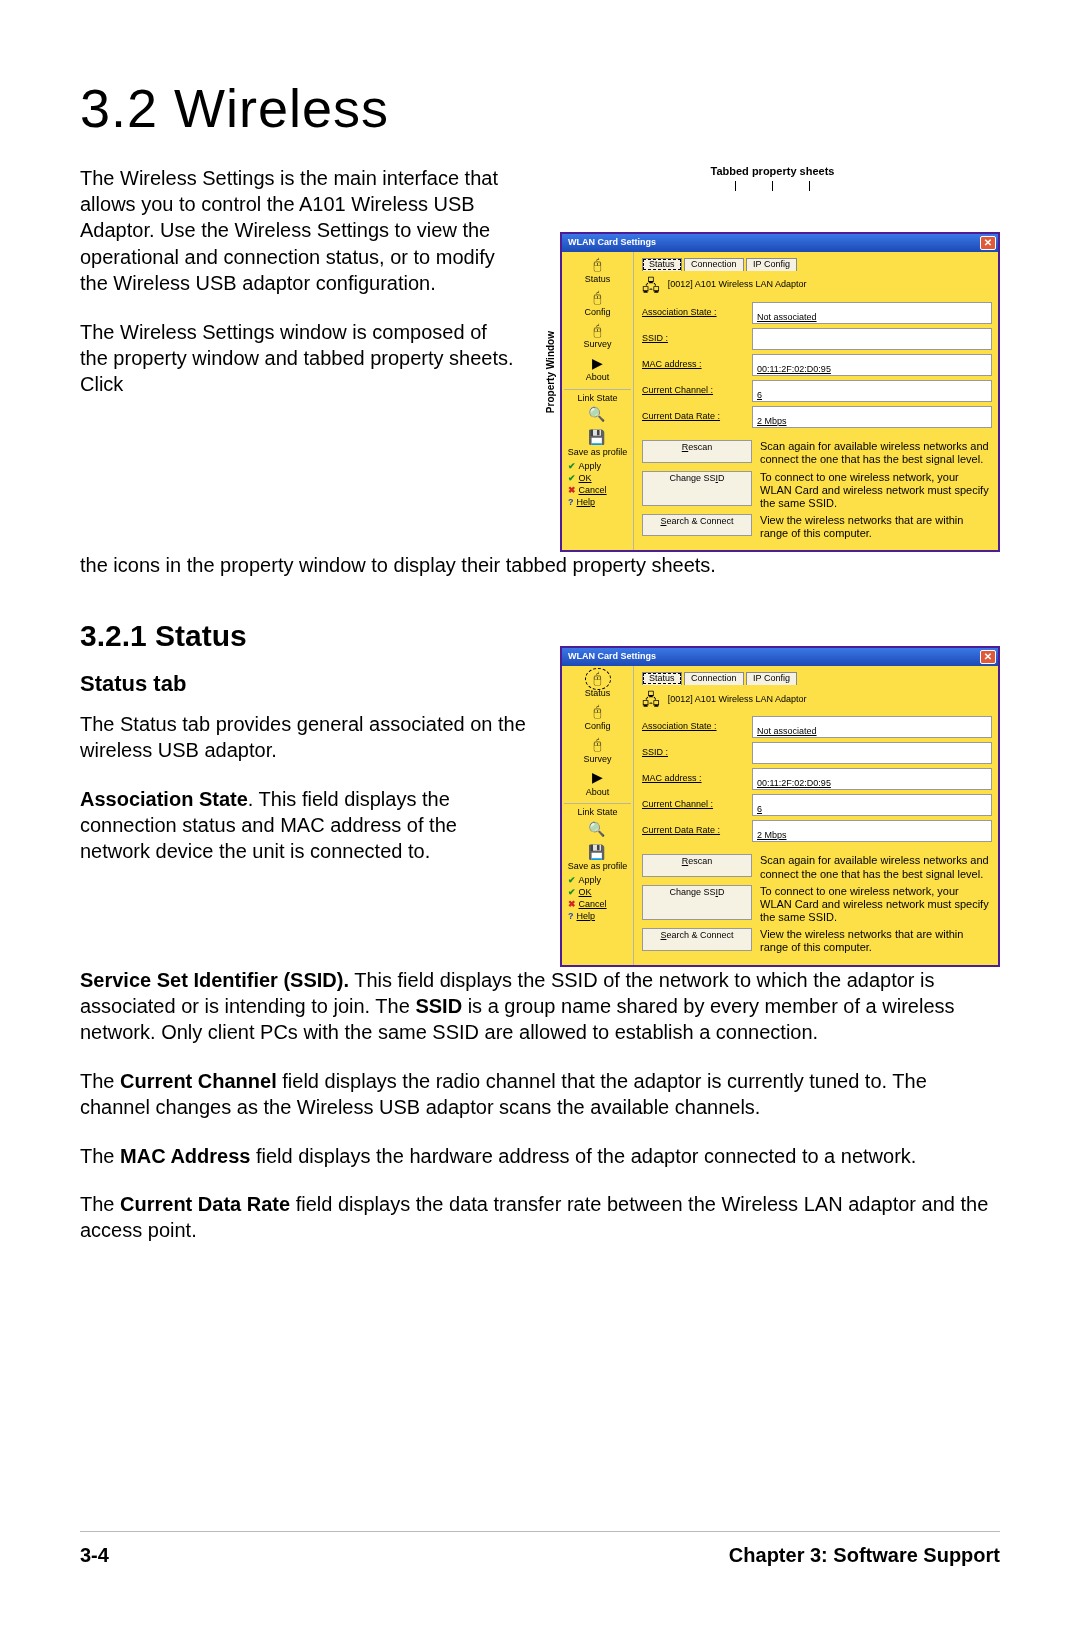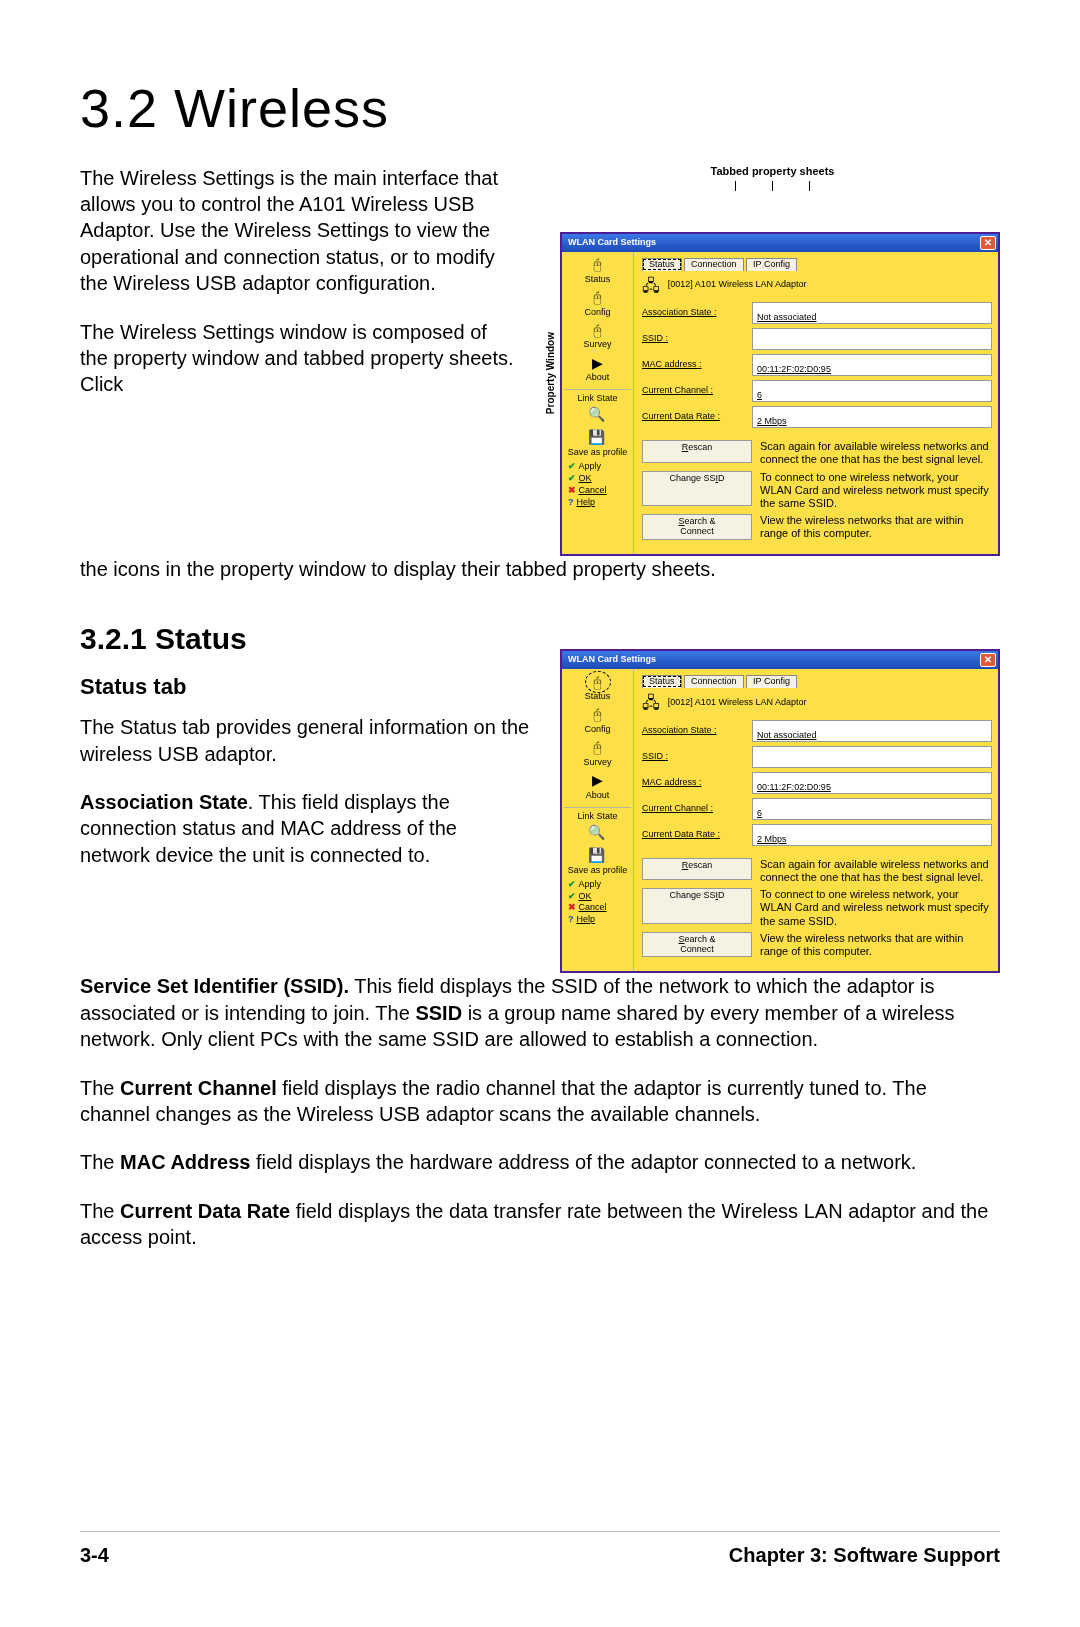--- a/index.html
+++ b/index.html
@@ -110,21 +110,21 @@
   .wlan-tab--sel { outline: 1px dashed #000; outline-offset: -2px; }
   .wlan-hdr { display: flex; align-items: center; gap: 8px; margin: 4px 0 8px 0; }
   .wlan-hdr .pic { font-size: 16px; }
   .wlan-row { display:flex; margin-bottom:4px; align-items:center;text-decoration:underline; }
   .wlan-row .k { width: 110px; }
   .wlan-row .v {
     flex:1; border:1px solid #999; background:#fff; padding:10px 4px; height:16px;
   }
   .wlan-btn {
     border:1px solid #999; background:#f5f2e4;
-    padding:2px 18px; width:110px; text-align:center; margin-bottom:4px;
+    padding:2px 0; width:110px; text-align:center; margin-bottom:4px;
   }
   .wlan-btnrow { display:flex; gap:8px; margin-bottom:4px; }
   .wlan-btnrow .desc { flex:1; font-size:11px; line-height:1.2; }
   .vlabel {
     writing-mode: vertical-rl; transform: rotate(180deg);
     font-size:10px; font-weight:bold; text-align:center;
   }
   .shot-wrap { display:flex; align-items:center; gap:4px; }
 
   .check { color:#1a8f2e; font-weight:bold; }
@@ -258,21 +258,21 @@
   </div>
 
   <div class="body-text">
     <p>the icons in the property window to display their tabbed property sheets.</p>
   </div>
 
   <div class="flow-top">
     <div class="left-col body-text">
       <div class="sub-heading">3.2.1   Status</div>
       <div class="sub-sub-heading">Status tab</div>
-      <p>The Status tab provides general information on the wireless USB adaptor.</p>
+      <p>The Status tab provides general associated on the wireless USB adaptor.</p>
       <p><b>Association State</b><span>. This field displays the connection status and MAC address of the network device the unit is connected to.</span></p>
     </div>
     <div class="right-col" style="padding-top:4px">
 
       <div class="wlan wlan--small">
         <div class="wlan-titlebar">
           <span>WLAN Card Settings</span>
           <span class="wlan-close">✕</span>
         </div>
         <div class="wlan-body">

